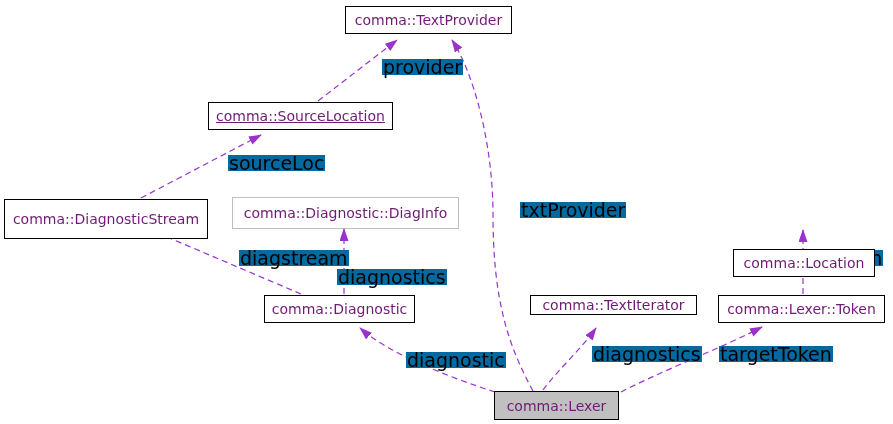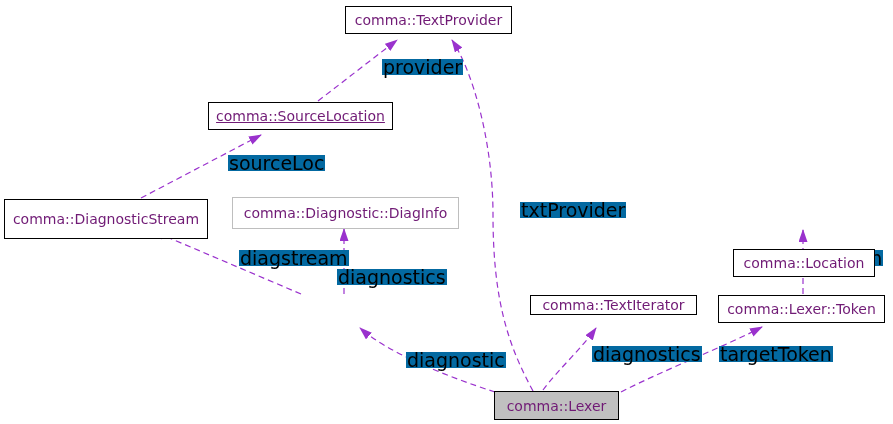--- a/index.html
+++ b/index.html
@@ -73,17 +73,18 @@
   <div class="edge-label" style="left:406px; top:345px;margin-top:7px;">diagnostic</div>
   <div class="edge-label" style="left:592px; top:346px;">diagnostics</div>
   <div class="edge-label" style="left:719px; top:346px;">targetToken</div>
   <div class="edge-label" style="left:806px; top:250px;">location</div>
 
   <div class="node" style="left:345px; top:6px;   width:167px; height:28px;">comma::TextProvider</div>
   <div class="node" style="left:208px; top:102px; width:185px; height:28px;text-decoration:underline;">comma::SourceLocation</div>
   <div class="node" style="left:4px;   top:199px; width:204px; height:40px;">comma::DiagnosticStream</div>
   <div class="node undocumented" style="left:232px; top:197px; width:227px; height:32px;">comma::Diagnostic::DiagInfo</div>
   <div class="node" style="left:733px; top:205px; width:142px; height:28px;margin-top:44px;">comma::Location</div>
+  <div class="node" style="left:264px; top:295px; width:151px; height:28px;">comma::Diagnostic</div>
   <div class="node" style="left:530px; top:295px; width:167px; height:20px;">comma::TextIterator</div>
   <div class="node" style="left:718px; top:295px; width:167px; height:28px;">comma::Lexer::Token</div>
   <div class="node focus" style="left:494px; top:391px; width:125px; height:29px;">comma::Lexer</div>
 
 </div>
 
 </body></html>

